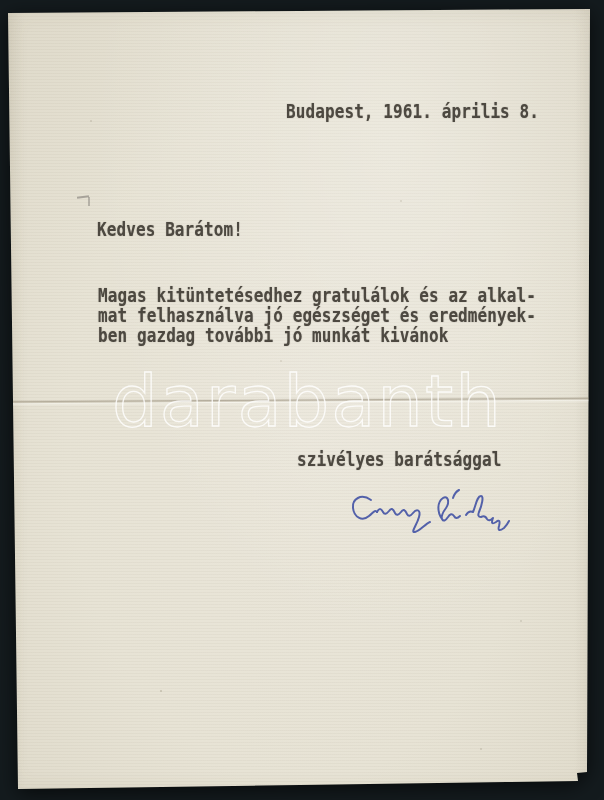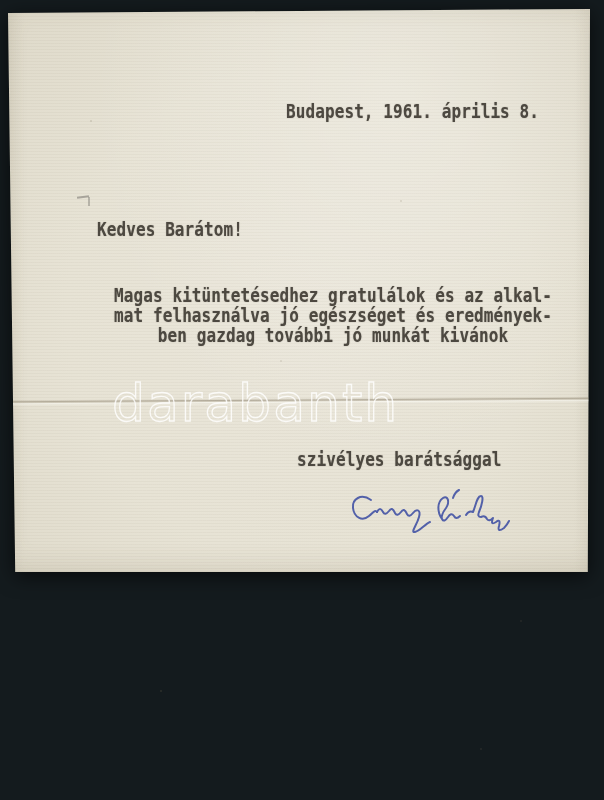--- a/index.html
+++ b/index.html
@@ -2,21 +2,21 @@
 <html><head>
 <meta charset="utf-8">
 <style>
   html,body{margin:0;padding:0;}
   body{
     width:604px;height:800px;overflow:hidden;
     background:#141b1e;
     font-family:"DejaVu Sans Mono", monospace;
     position:relative;
   }
-  .stage{position:absolute;inset:0;width:604px;height:572px;text-align:center;}
+  .stage{position:absolute;inset:0;width:604px;height:800px;}
   .paper-wrap{
     position:absolute;inset:0;
     filter:drop-shadow(0 4px 10px rgba(0,0,0,0.65));
   }
   .paper{
     position:absolute;inset:0;
     clip-path:polygon(8px 13px, 300px 11px, 590px 9px, 587px 772px, 577px 773px, 578px 781px, 300px 785px, 18px 789px);
     background:
       radial-gradient(ellipse at 65% 18%, rgba(255,255,255,0.22), transparent 55%),
       linear-gradient(90deg, rgba(120,108,85,0.10) 0%, transparent 4%, transparent 95%, rgba(120,108,85,0.12) 100%),
@@ -52,26 +52,25 @@
     white-space:pre-line;
     letter-spacing:0.1px;
   }
   .dateline{left:286px;top:101px;}
   .salutation{left:97px;top:219px;}
   .body-par{left:98px;top:285px;width:470px;}
   .closing{left:297px;top:449px;}
   .watermark{
     position:absolute;left:112px;top:365px;
     font-family:"DejaVu Sans", sans-serif;
-    font-size:52px;font-weight:normal;line-height:1;
+    font-size:72px;font-weight:normal;line-height:1;
     letter-spacing:2px;
     color:transparent;
     -webkit-text-stroke:1.3px rgba(255,255,255,0.82);
     pointer-events:none;
-    margin-top:12px;
   }
   .pencil-mark{
     position:absolute;left:77px;top:194px;width:16px;height:12px;
     pointer-events:none;
   }
   .pencil-mark::before{
     content:"";position:absolute;left:0;top:2px;width:12px;height:2px;
     background:rgba(95,92,88,0.45);transform:rotate(-8deg);
   }
   .pencil-mark::after{

